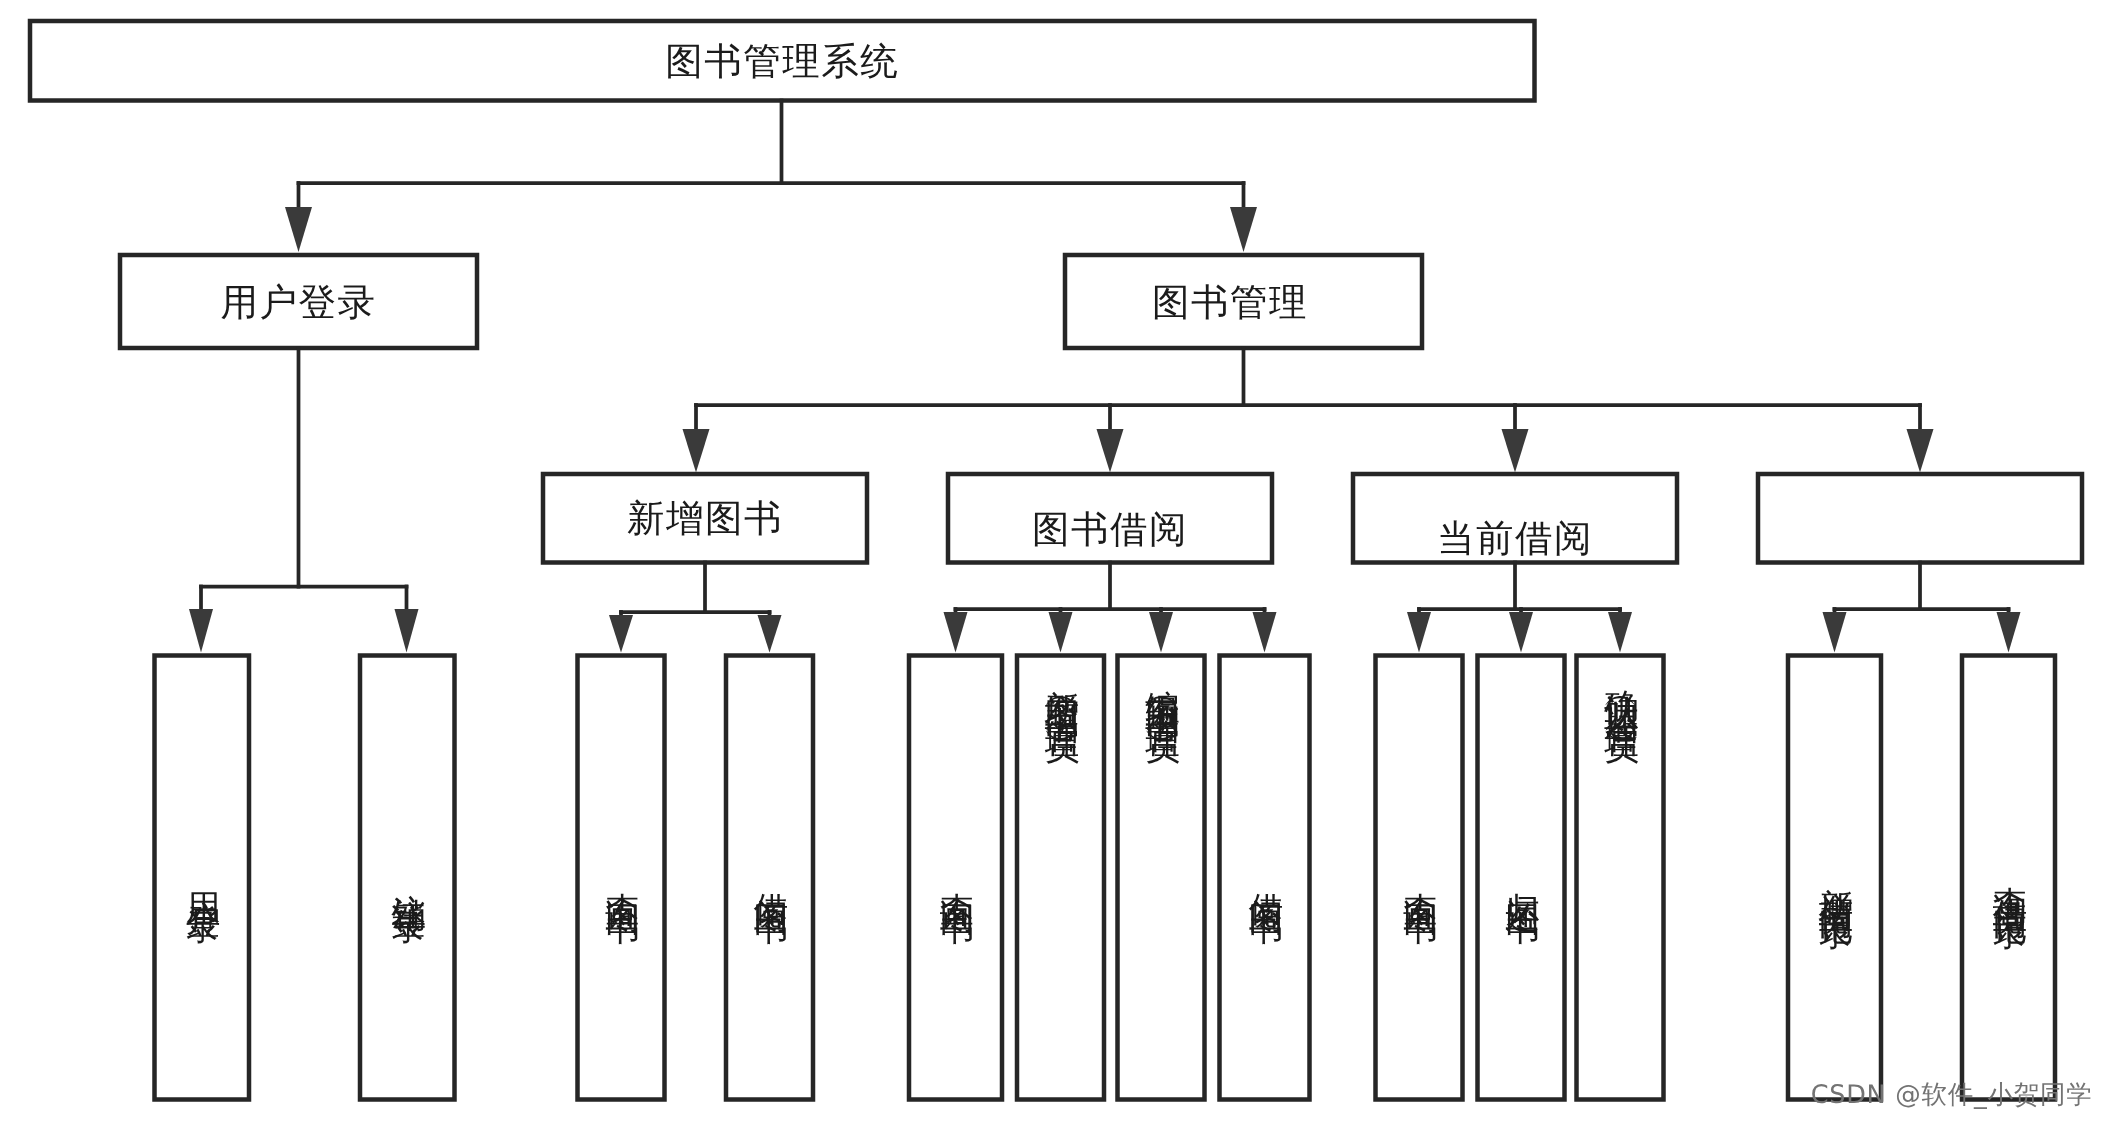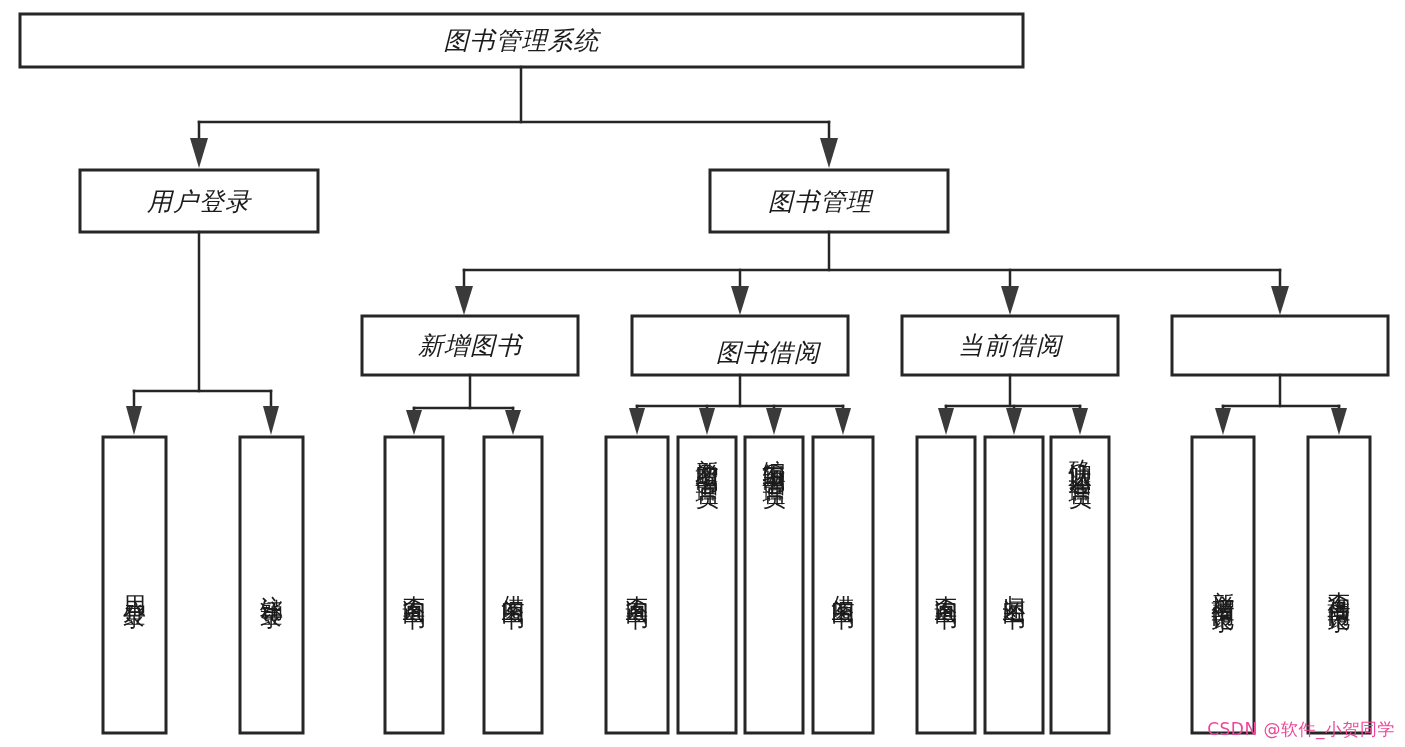--- a/index.html
+++ b/index.html
@@ -62,28 +62,27 @@
     align-items: center;
     justify-content: center;
     pointer-events: none;
   }
   .horiz-text {
     font-size: 25px;
     color: #1b1b1b;
     white-space: nowrap;
     letter-spacing: 1px;
     font-family: "DejaVu Sans", "Liberation Sans", sans-serif;
-    font-style: italic;
   }
   #watermark {
     position: absolute;
     right: 10px;
     bottom: 6px;
     font-size: 17px;
-    color: #ec4899;
+    color: #737373;
     letter-spacing: 0.5px;
     white-space: nowrap;
     font-family: "DejaVu Sans", "Liberation Sans", sans-serif;
   }
 </style>
 </head>
 <body>
 
 <div id="diagram-root">
 
@@ -186,25 +185,25 @@
   </div>
 
   <div class="horiz-label-holder" style="left:710px; top:170px; width:220px; height:62px;">
     <span class="horiz-text">图书管理</span>
   </div>
 
   <div class="horiz-label-holder" style="left:362px; top:316px; width:216px; height:59px;">
     <span class="horiz-text">新增图书</span>
   </div>
 
-  <div class="horiz-label-holder" style="left:660px; top:316px; width:216px; height:73px;">
+  <div class="horiz-label-holder" style="left:632px; top:316px; width:216px; height:73px;">
     <span class="horiz-text">图书借阅</span>
   </div>
 
-  <div class="horiz-label-holder" style="left:902px; top:316px; width:216px; height:59px;">
+  <div class="horiz-label-holder" style="left:902px; top:316px; width:216px; height:59px;align-items:flex-end;">
     <span class="horiz-text">当前借阅</span>
   </div>
 
 
   <div class="vert-label-holder" style="left:103px; top:437px; width:63px; height:296px;">
     <span class="vert-text">用户登录</span>
   </div>
 
   <div class="vert-label-holder" style="left:240px; top:437px; width:63px; height:296px;">
     <span class="vert-text">注销登录</span>

